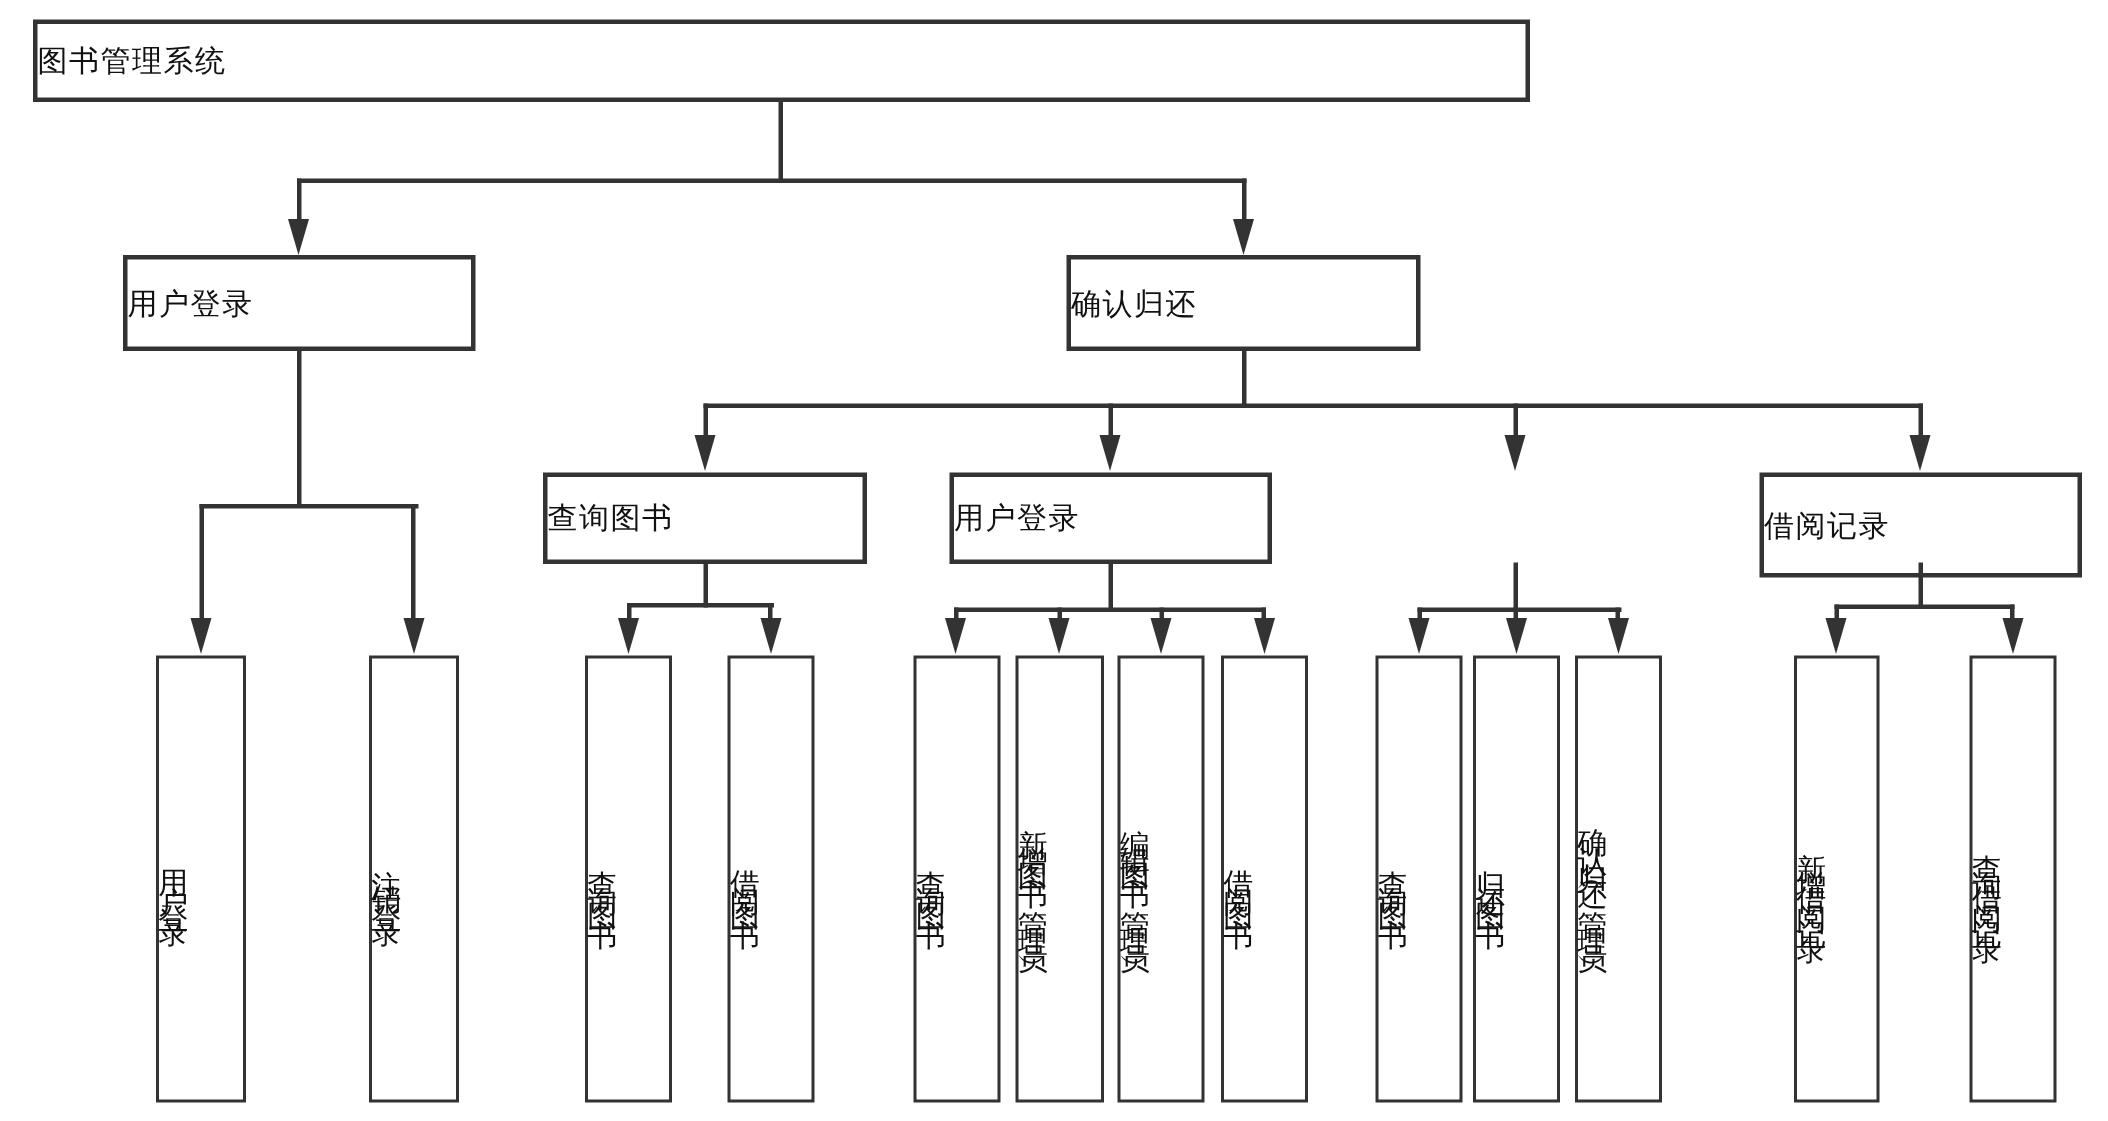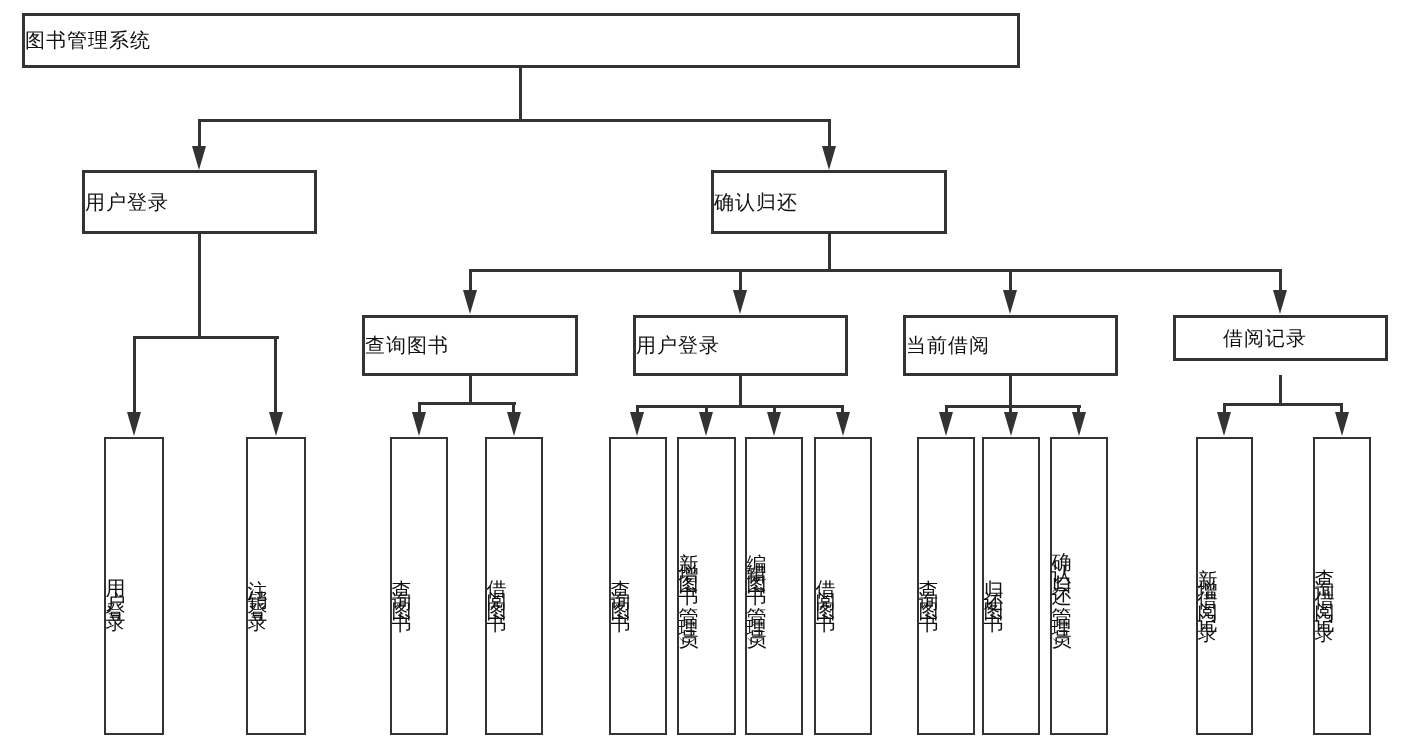--- a/index.html
+++ b/index.html
@@ -98,24 +98,21 @@
   <div class="arrow" style="left:1003px;top:290px;"></div>
   <div class="vline" style="left:1279px;top:269px;width:3px;height:22px;"></div>
   <div class="arrow" style="left:1273px;top:290px;"></div>
 
   <div class="box" style="left:362px;top:315px;width:216px;height:61px;">
     <span>查询图书</span>
   </div>
   <div class="box" style="left:633px;top:315px;width:215px;height:61px;">
     <span>用户登录</span>
   </div>
-  <div class="box" style="left:903px;top:315px;width:215px;height:61px;">
-    <span>当前借阅</span>
-  </div>
-  <div class="box" style="left:1173px;top:315px;width:215px;height:46px;padding-left:47px;">
+  <div class="box" style="left:1173px;top:315px;width:215px;height:70px;">
     <span>借阅记录</span>
   </div>
 
   <div class="vline" style="left:469px;top:375px;width:3px;height:30px;"></div>
   <div class="hline" style="left:418px;top:402px;width:98px;height:3px;"></div>
   <div class="vline" style="left:418px;top:402px;width:3px;height:11px;"></div>
   <div class="arrow" style="left:412px;top:412px;"></div>
   <div class="vline" style="left:512px;top:402px;width:3px;height:11px;"></div>
   <div class="arrow" style="left:507px;top:412px;"></div>
 

